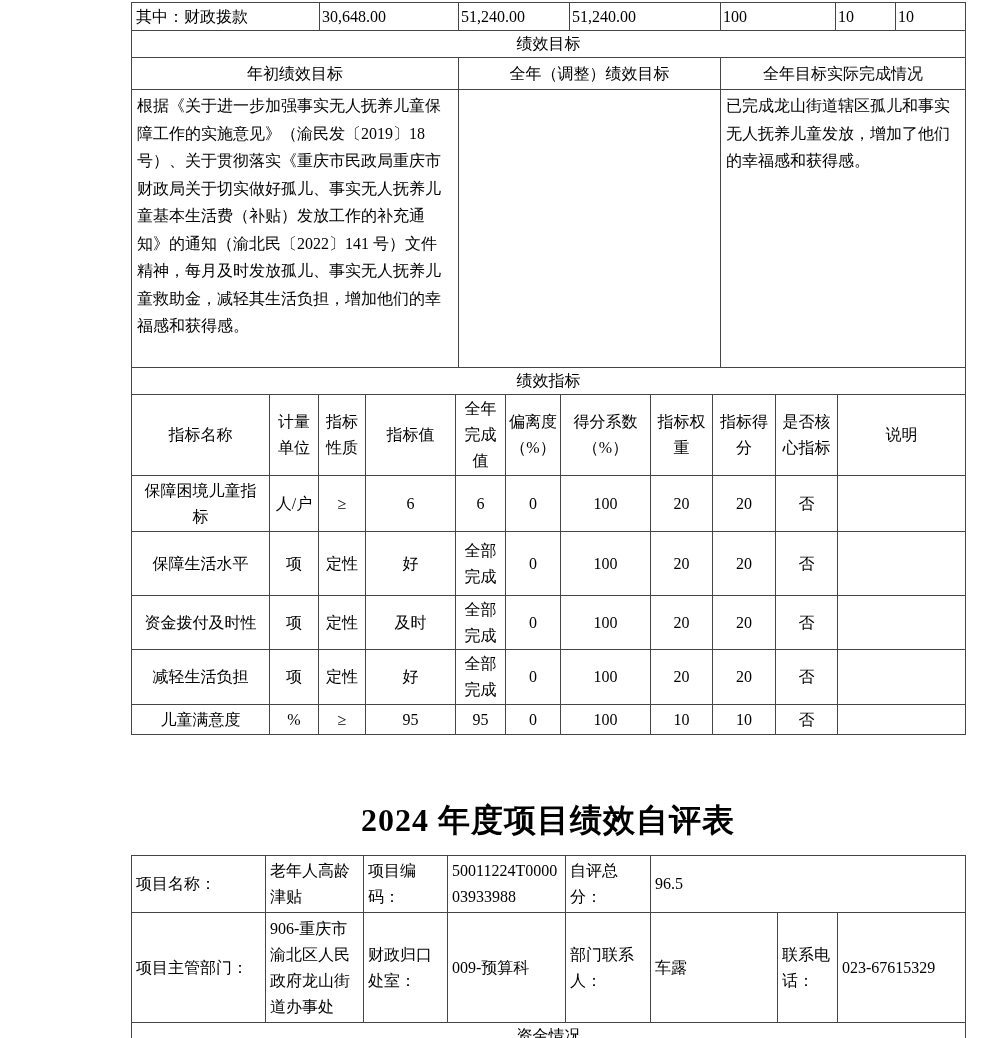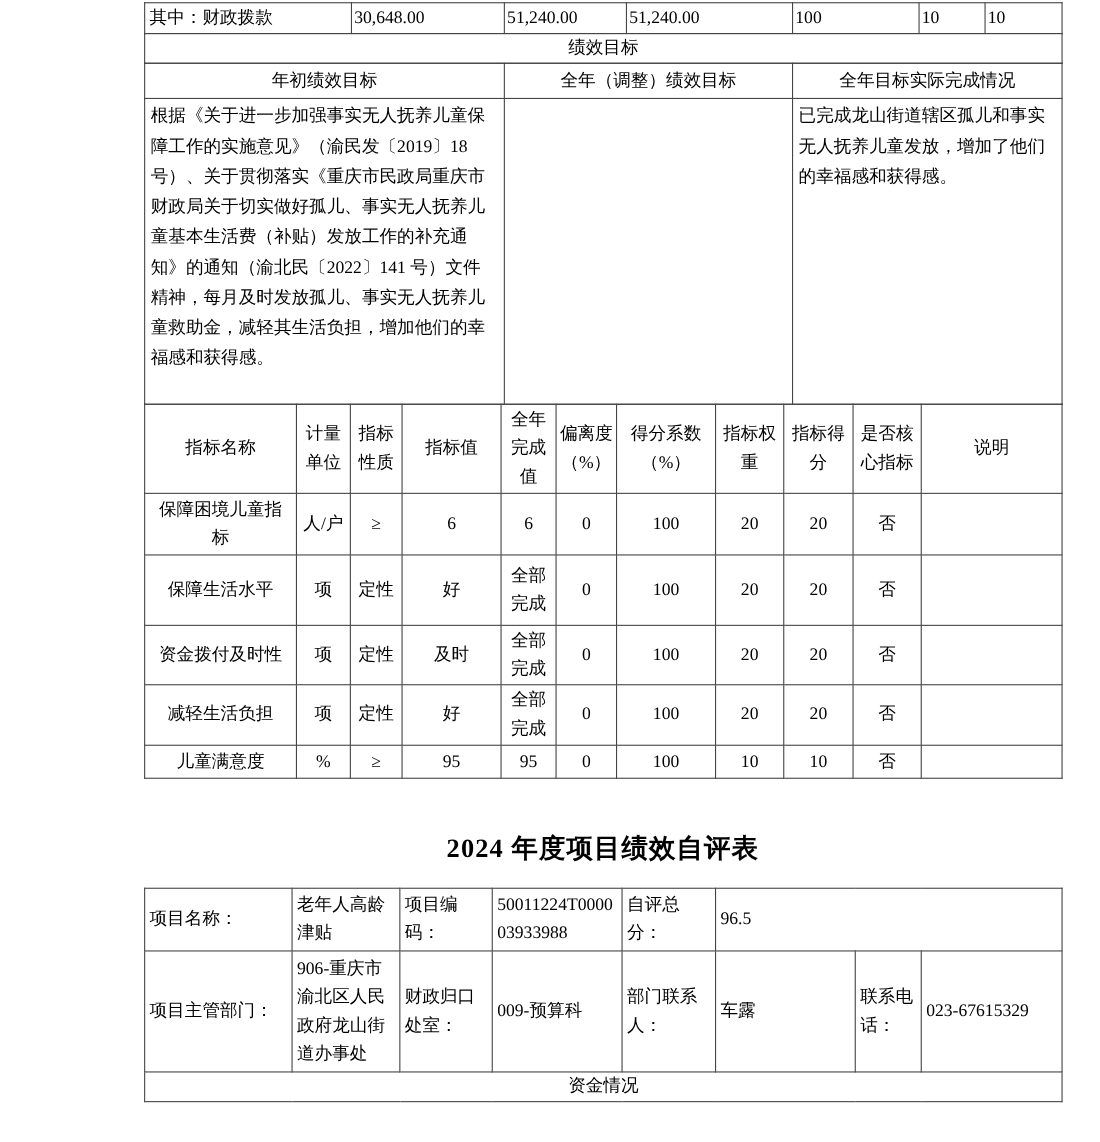--- a/index.html
+++ b/index.html
@@ -32,25 +32,25 @@
   td.name-col{ padding:0 6px; }
   td.goal-text{
     text-align:left;
     vertical-align:top;
     padding:2px 6px 2px 5px;
     line-height:27.5px;
   }
   td.bcell{ text-align:left; padding:2px 4px; line-height:26px; }
   .section-title-cell{ }
   .doc-title{
-    margin-top:44px;
+    margin-top:65px;
     height:40px;
     line-height:40px;
     text-align:center;
-    font-size:24px;
+    font-size:32px;
     font-weight:bold;
     letter-spacing:1px;
   }
   .gap-b{ height:16px; }
 </style>
 </head>
 <body>
 
 <div class="page">
 
@@ -101,20 +101,30 @@
       <td>全年目标实际完成情况</td>
     </tr>
     <tr style="height:278px">
       <td class="goal-text">根据《关于进一步加强事实无人抚养儿童保障工作的实施意见》（渝民发〔2019〕18 号）、关于贯彻落实《重庆市民政局重庆市财政局关于切实做好孤儿、事实无人抚养儿童基本生活费（补贴）发放工作的补充通知》的通知（渝北民〔2022〕141 号）文件精神，每月及时发放孤儿、事实无人抚养儿童救助金，减轻其生活负担，增加他们的幸福感和获得感。</td>
       <td class="goal-text"></td>
       <td class="goal-text">已完成龙山街道辖区孤儿和事实无人抚养儿童发放，增加了他们的幸福感和获得感。</td>
     </tr>
   </tbody>
     </table>
 
+  <table>
+    <colgroup>
+        <col style="width:834px">
+      </colgroup>
+    <tbody>
+        <tr style="height:27px">
+      <td class="section-title-cell">绩效指标</td>
+    </tr>
+  </tbody>
+    </table>
 
   <table>
     <colgroup>
         <col style="width:138px">
         <col style="width:49px">
         <col style="width:47px">
         <col style="width:90px">
         <col style="width:50px">
         <col style="width:55px">
         <col style="width:90px">

